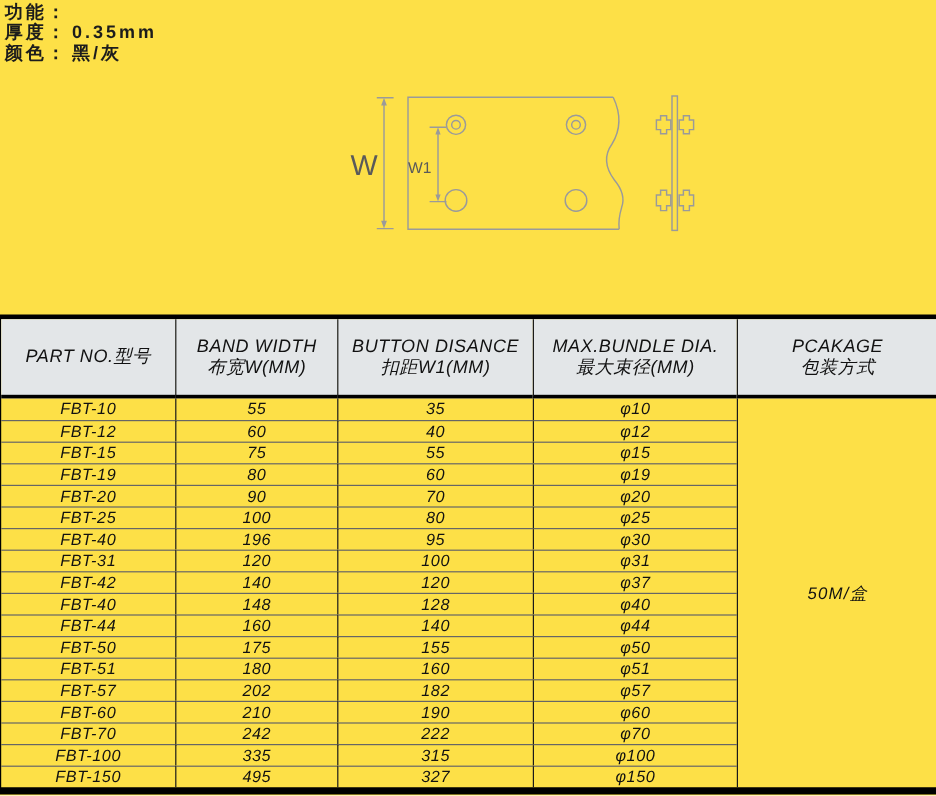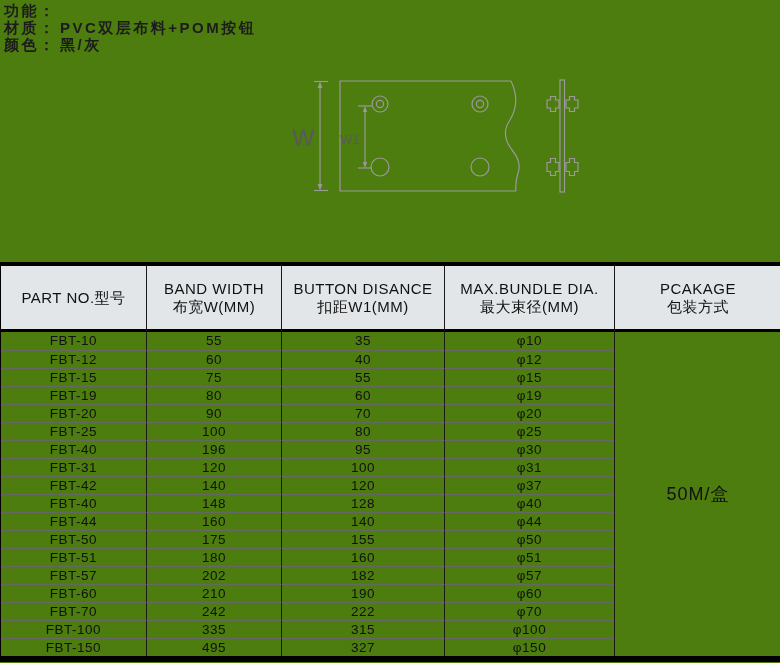--- a/index.html
+++ b/index.html
@@ -1,64 +1,64 @@
 <!DOCTYPE html>
 <html><head>
 <meta charset="utf-8">
 <style>
   * { margin:0; padding:0; box-sizing:border-box; }
   html,body { background:#ffffff; }
   .page {
-    position:relative; width:780px; height:663px; background:#4d7c0f;
+    position:relative; width:780px; height:663px; background:#fde047;
     font-family:"Liberation Sans","DejaVu Sans",sans-serif; color:#1a1a1a;
     overflow:hidden;
   }
   
   .desc { position:absolute; top:2px; left:4px; width:774px; }
   .desc-line { display:flex; line-height:17px; font-size:15px; font-weight:bold;
                letter-spacing:2.5px; white-space:nowrap; color:#1c1c1c; }
   .desc-label { flex:0 0 56px; }
   
   .diagram { position:absolute; left:288px; top:72px; }
   .diagram text { font-family:"Liberation Sans","DejaVu Sans",sans-serif; fill:#5a5a5a; }
   
-  .spec-table-wrap { position:absolute; top:262px; left:0; width:780px; }
+  .spec-table-wrap { position:absolute; top:262px; left:0; width:780px;font-style:italic; }
   table.spec {
     width:780px; table-layout:fixed; border-collapse:separate; border-spacing:0;
     border-top:4px solid #000; border-bottom:6px solid #000;
     border-left:1px solid #000; border-right:1px solid #000;
   }
   table.spec th {
     background:#e3e6e8; height:66px; border-bottom:3px solid #000;
     font-weight:normal; font-size:15px; line-height:18px; text-align:center;
     vertical-align:middle; letter-spacing:0.5px; color:#111;
   }
   table.spec th + th, table.spec td + td { border-left:1.5px solid #1a1a1a; }
   table.spec td {
     height:18px; font-size:13.5px; text-align:center; vertical-align:middle;
     color:#111; line-height:14px; letter-spacing:0.5px;
   }
   table.spec tbody tr + tr td { border-top:1px solid #666; }
-  table.spec td.pkg { font-size:18px; letter-spacing:1px; }
+  table.spec td.pkg { font-size:14px; letter-spacing:1px; }
 </style>
 </head>
 <body>
 
 <div class="page">
 
   <div class="desc">
     <div class="desc-line">
       <span class="desc-label">功能：</span>
     </div>
     <div class="desc-line">
       <span class="desc-label"></span>
     </div>
     <div class="desc-line">
-      <span class="desc-label">材质：</span>
-      <span>PVC双层布料+POM按钮</span>
+      <span class="desc-label">厚度：</span>
+      <span>0.35mm</span>
     </div>
     <div class="desc-line">
       <span class="desc-label">颜色：</span>
       <span>黑/灰</span>
     </div>
   </div>
 
   <svg class="diagram" width="300" height="132" viewBox="0 0 300 132">
     <g stroke="#9a9a9a" stroke-width="1.2" fill="none">
 

